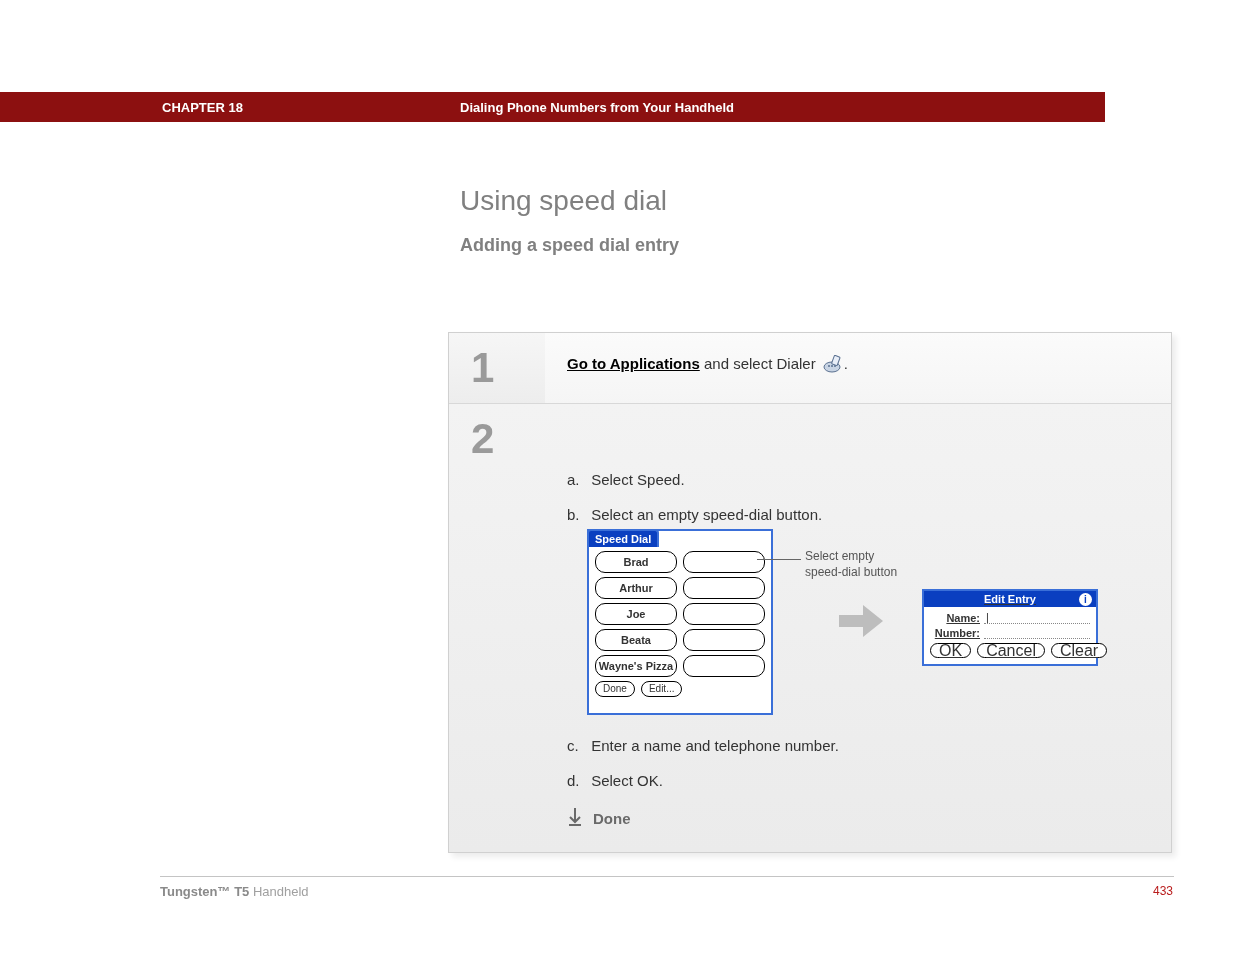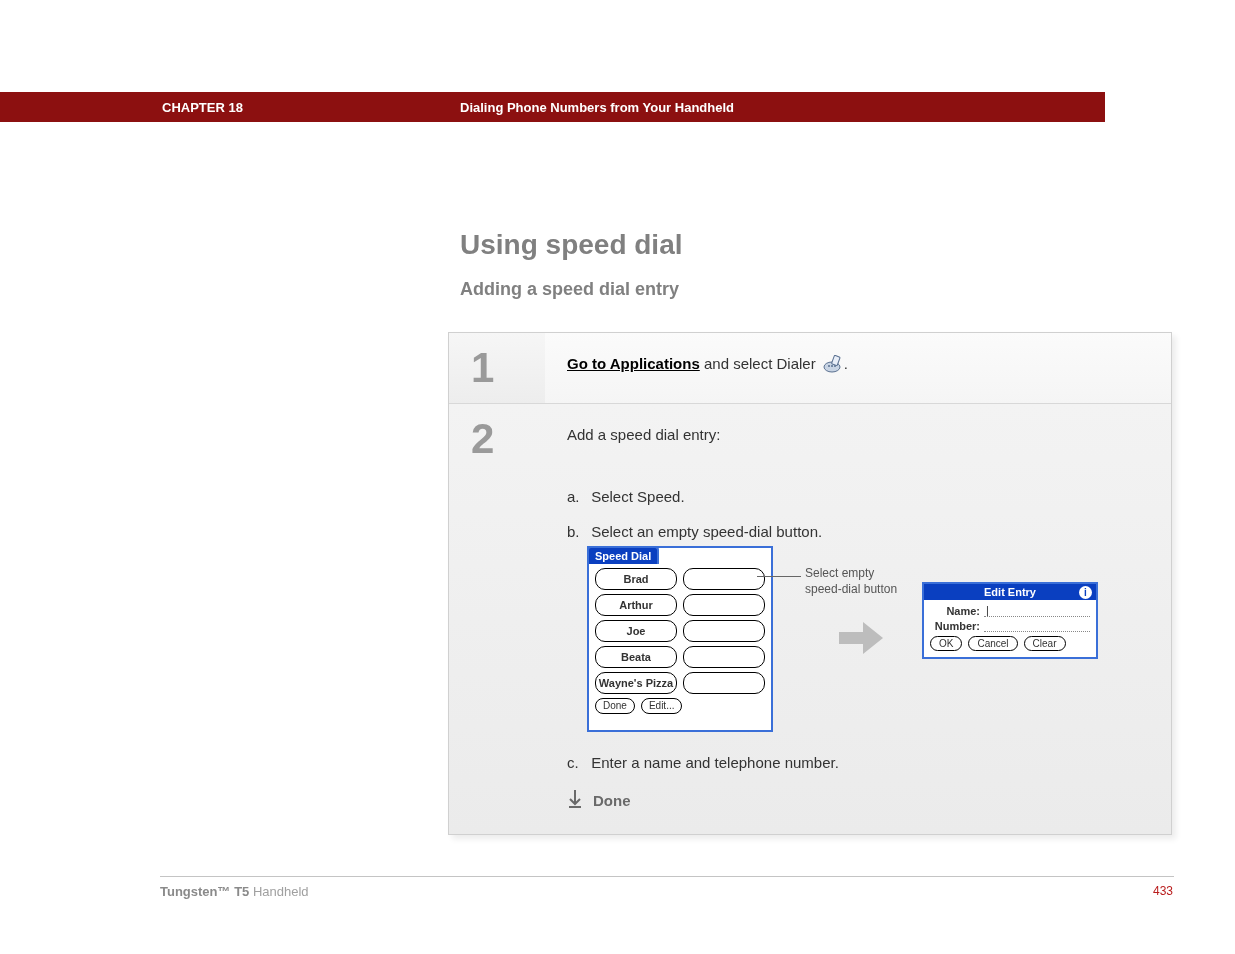--- a/index.html
+++ b/index.html
@@ -12,21 +12,21 @@
   }
   .chapter-label {
     position: absolute; left: 162px; color: #fff; font-weight: bold; font-size: 13px;
   }
   .chapter-title {
     position: absolute; left: 460px; color: #fff; font-weight: bold; font-size: 13px;
   }
   .content {
     position: absolute; left: 460px; top: 185px; width: 710px;
   }
-  .h1 { font-size: 28px; color: #808080; font-weight: bold; margin-bottom: 18px; margin-top: 44px; }
+  .h1 { font-size: 28px; color: #808080; font-weight: normal; margin-bottom: 18px; }
   .intro { font-size: 15px; color: #808080; line-height: 1.4; margin-bottom: 30px; }
   .h2 { font-size: 18px; color: #808080; font-weight: bold; margin-bottom: 12px; }
 
   .steps-box {
     position: absolute; left: 448px; top: 332px; width: 724px;
     border: 1px solid #d0d0d0;
     box-shadow: inset 0 0 0 1px #e8e8e8, 4px 4px 6px rgba(0,0,0,0.08);
     background: #fff;
   }
   .step-row { display: flex; border-top: 1px solid #d8d8d8; }
@@ -83,40 +83,40 @@
     position: absolute; border-top: 1px solid #666;
   }
   .callout-text {
     position: absolute; font-size: 12px; color: #555; line-height: 1.3;
   }
   .arrow-right {
     position: absolute; left: 250px; top: 72px; font-size: 42px; color: #bdbdbd;
   }
 
   .edit-entry {
-    position: absolute; left: 335px; top: 36px; width: 176px;
-    border: 2px solid #3a6fd8; background: #fff;
+    position: absolute; left: 335px; top: 60px; width: 176px;
+    border: 2px solid #3a6fd8; background: #fff; text-decoration: underline;
   }
   .edit-title {
     background: #0a3fc0; color: #fff; font-weight: bold; font-size: 11px;
     text-align: center; padding: 2px 4px; position: relative;
   }
   .edit-title .info-ic {
     position: absolute; right: 4px; top: 2px; width: 13px; height: 13px;
     background: #fff; color: #0a3fc0; border-radius: 50%; font-size: 10px;
     font-weight: bold; text-align: center; line-height: 13px;
   }
   .edit-body { padding: 5px 6px 6px 6px; font-size: 11px; }
   .edit-field { display: flex; align-items: center; margin-bottom: 3px; }
   .edit-label { font-weight: bold; width: 50px; text-align: right; margin-right: 4px; }
   .edit-line { flex: 1; border-bottom: 1px dotted #888; height: 12px; position: relative; }
   .cursor { position: absolute; left: 2px; top: -1px; }
   .edit-btns { display: flex; gap: 6px; margin-top: 4px; }
   .edit-btns .pill {
-    border: 1px solid #000; border-radius: 8px; font-size: 10px; padding: 0 8px;
+    border: 1px solid #000; border-radius: 8px; font-size: 16px; padding: 0 8px;
     height: 15px; line-height: 13px; background: #fff;
   }
 
   .done-row { display: flex; align-items: center; gap: 10px; margin-top: 10px; }
   .done-icon svg { width: 16px; height: 20px; }
   .done-text { font-weight: bold; color: #6a6a6a; font-size: 15px; }
 
   .footer-rule {
     position: absolute; left: 160px; top: 876px; width: 1014px;
     border-top: 1px solid #c4c4c4;
@@ -160,21 +160,20 @@
         </svg>
       </span><span>.</span>
     </div>
   </div>
 
   <div class="step-row">
     <div class="step-num-col">
       <div class="step-num">2</div>
     </div>
     <div class="step-body-col">
-      <p class="step2-intro">Add a speed dial entry:</p>
       <ul class="sub-list">
         <li>
           <span class="sub-marker">a.</span>
           <span>Select Speed.</span>
         </li>
         <li>
           <span class="sub-marker">b.</span>
           <span>Select an empty speed-dial button.</span>
 
           
@@ -241,20 +240,24 @@
                   <div class="pill">Clear</div>
                 </div>
               </div>
             </div>
           </div>
         </li>
         <li>
           <span class="sub-marker">c.</span>
           <span>Enter a name and telephone number.</span>
         </li>
+        <li>
+          <span class="sub-marker">d.</span>
+          <span>Select OK.</span>
+        </li>
       </ul>
       <div class="done-row">
         <span class="done-icon">
           <svg viewBox="0 0 16 20">
             <line x1="8" y1="1" x2="8" y2="14" stroke="#6a6a6a" stroke-width="2"></line>
             <polyline points="3,10 8,15 13,10" fill="none" stroke="#6a6a6a" stroke-width="2"></polyline>
             <line x1="2" y1="18" x2="14" y2="18" stroke="#6a6a6a" stroke-width="2"></line>
           </svg>
         </span>
         <span class="done-text">Done</span>

